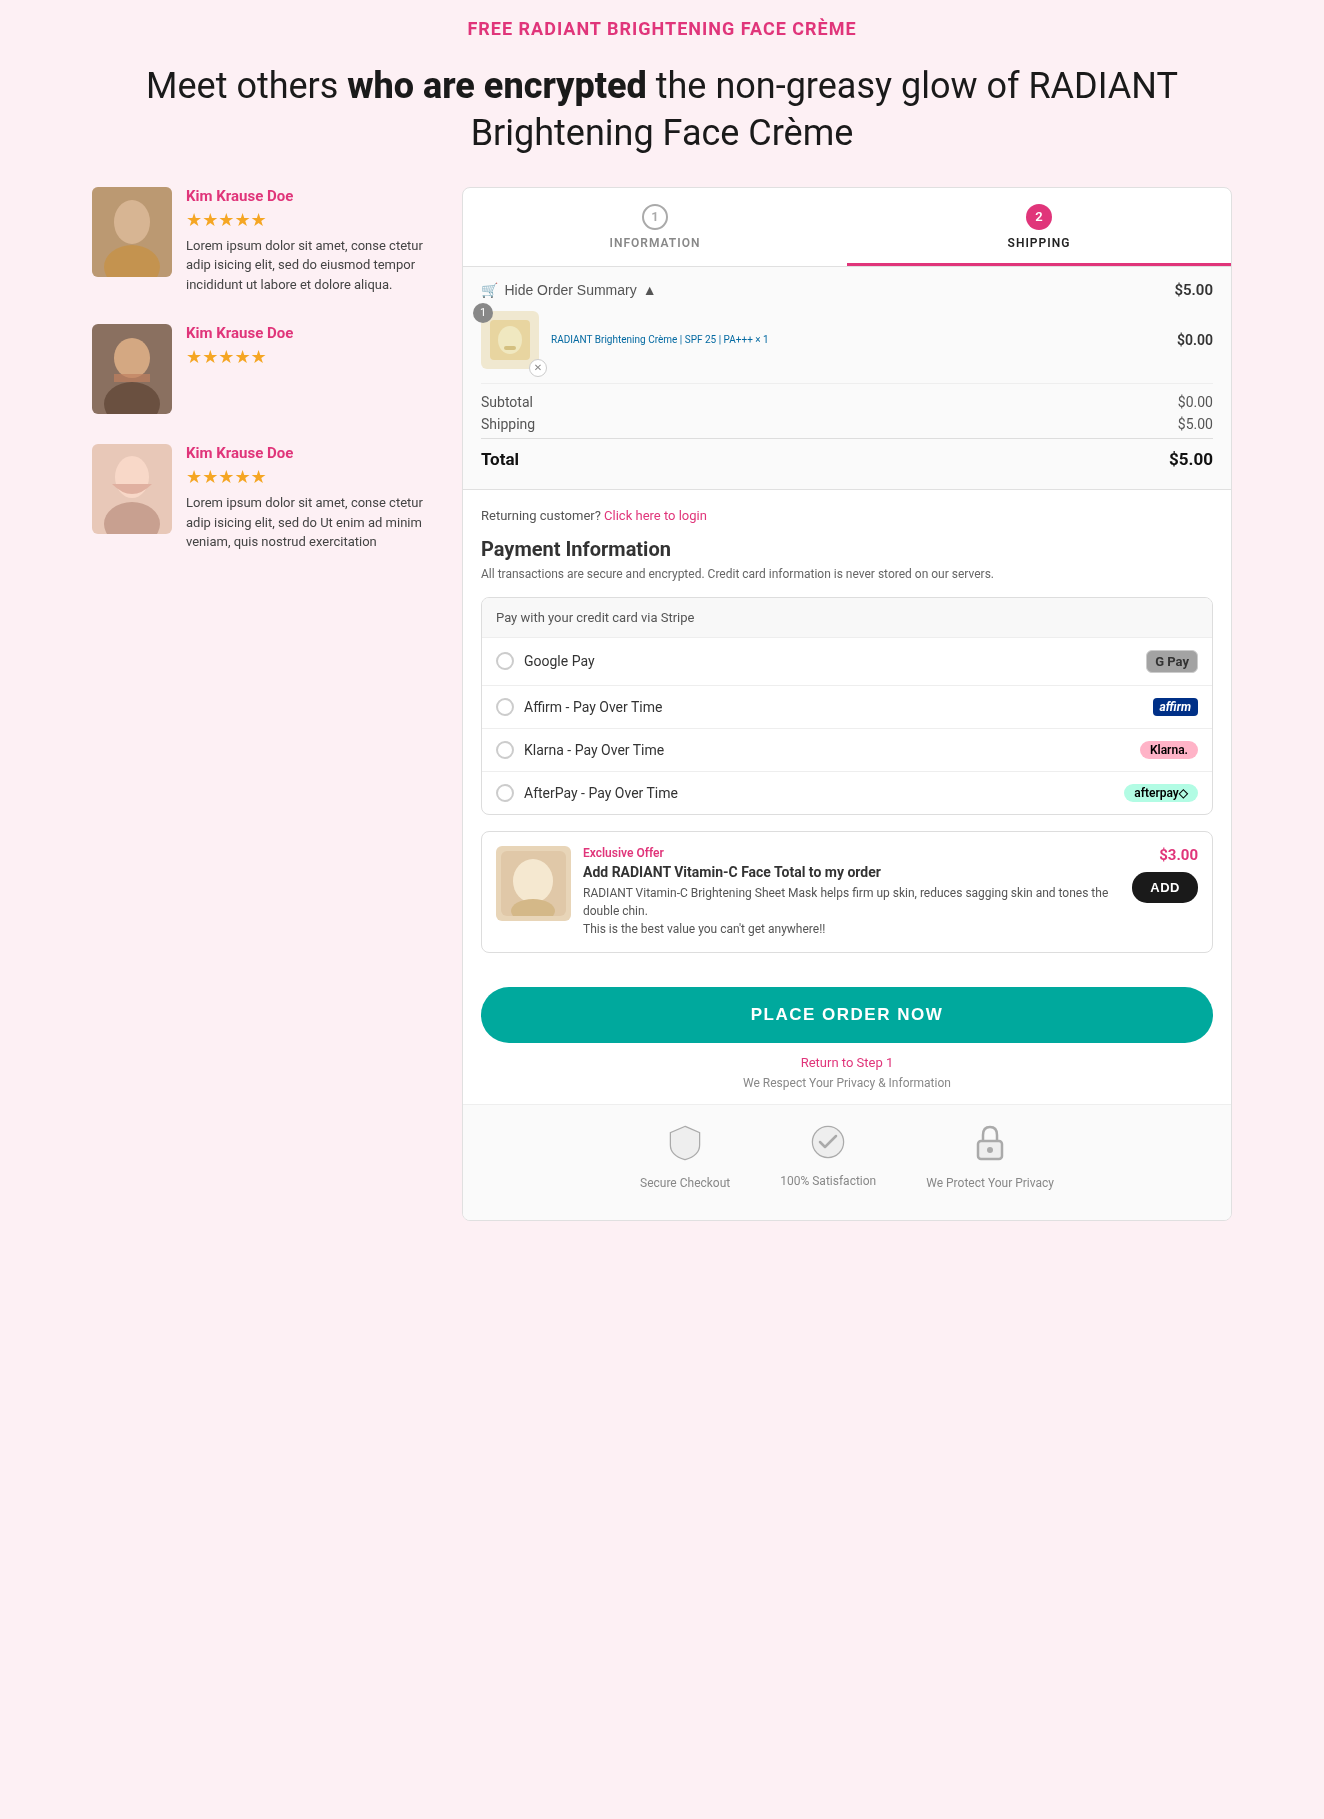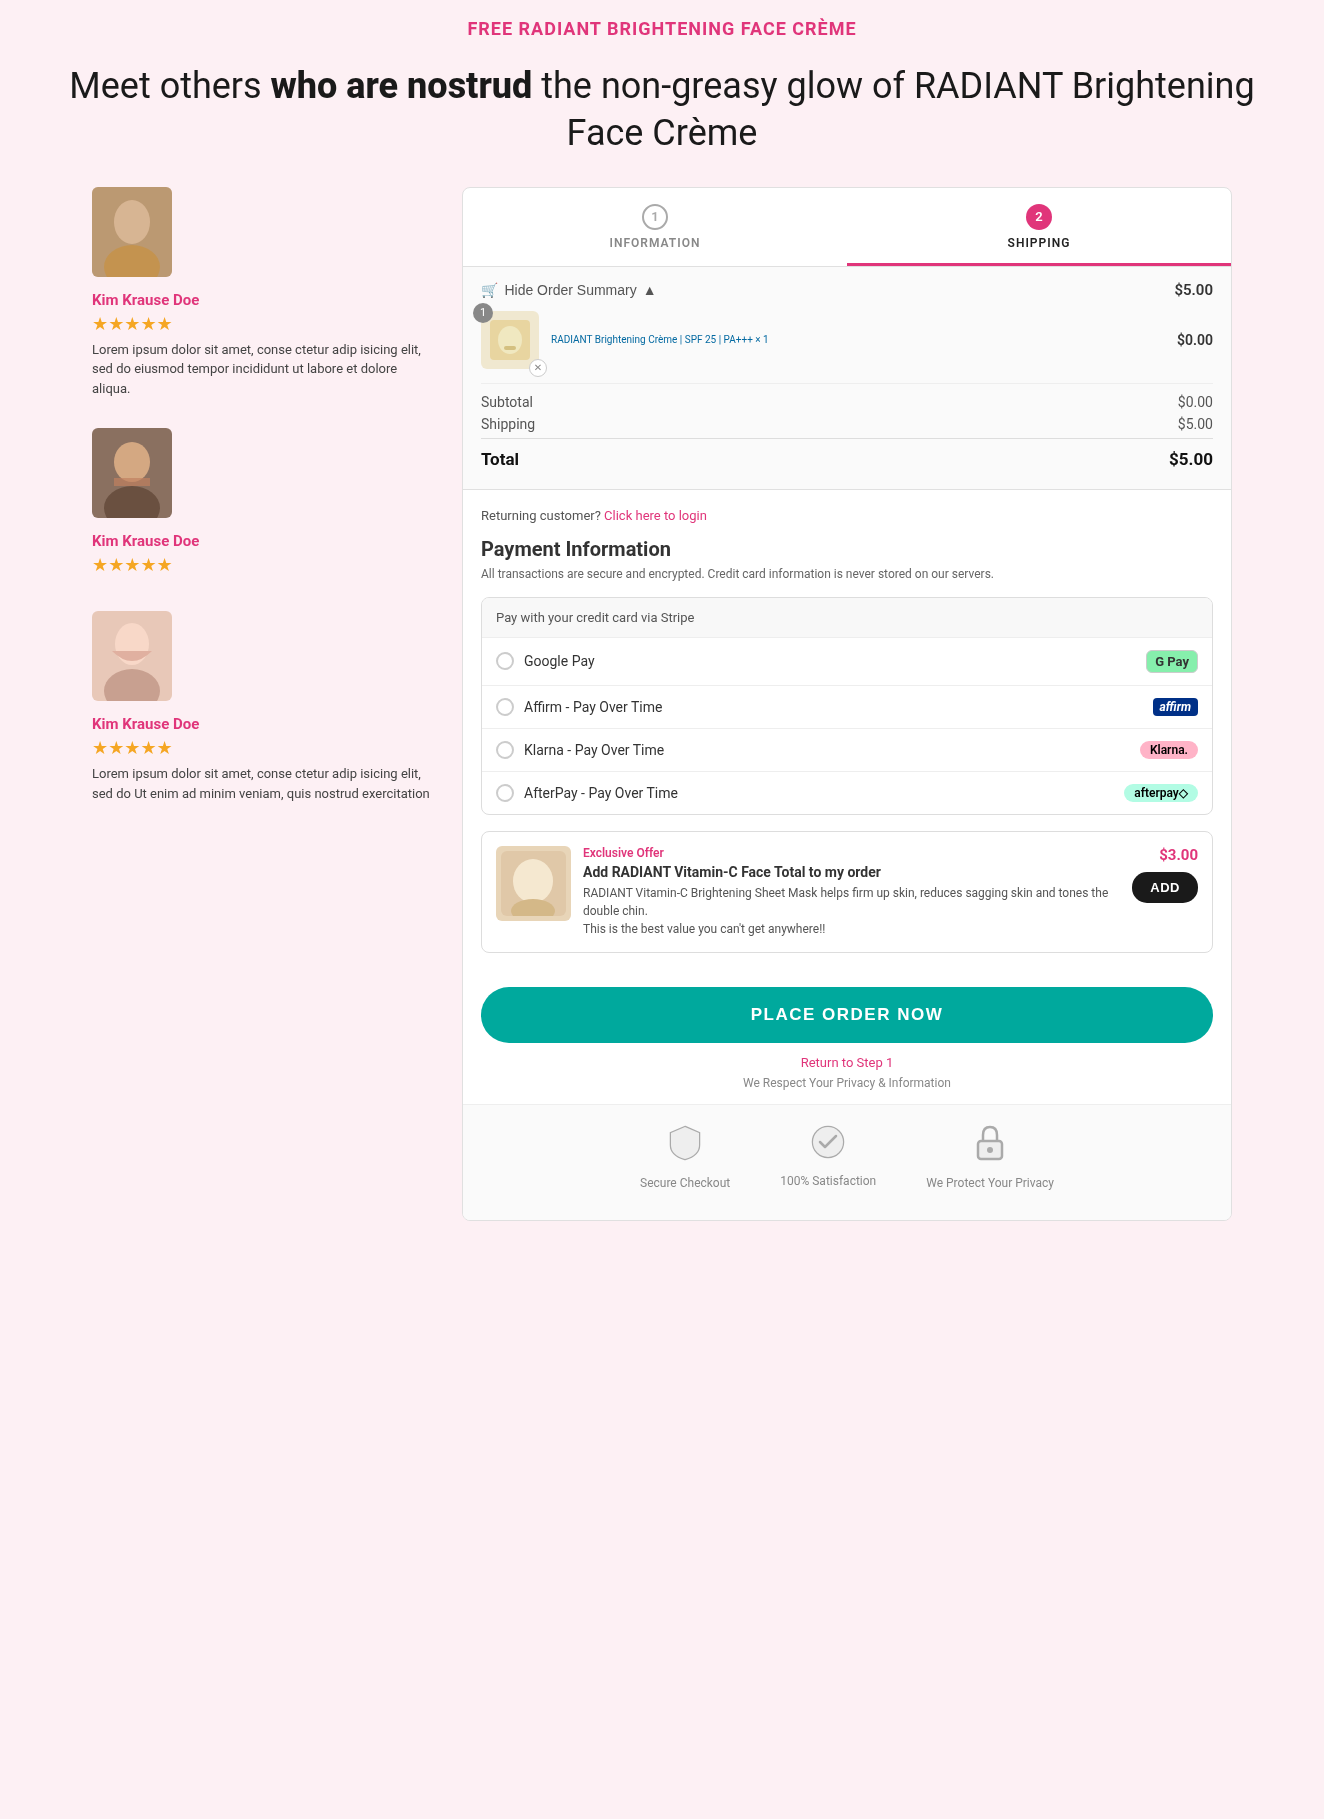--- a/index.html
+++ b/index.html
@@ -49,21 +49,20 @@
     .reviews-col {
       flex: 0 0 340px;
       display: flex;
       flex-direction: column;
       gap: 30px;
     }
     .review-item {
       display: flex;
       gap: 14px;
       align-items: flex-start;
-      flex-direction: column;
     }
     .avatar-placeholder {
       width: 80px;
       height: 90px;
       border-radius: 6px;
       overflow: hidden;
       position: relative;
     }
     .avatar-placeholder svg { width: 100%; height: 100%; }
     .review-content { flex: 1; }
@@ -298,21 +297,21 @@
       border-bottom: 1px solid #eee;
     }
 
     .gpay-badge {
       border: 1px solid #ccc;
       border-radius: 6px;
       padding: 3px 8px;
       font-size: 13px;
       font-weight: 700;
       color: #333;
-      background: #86efac;
+      background: #a3a3a3;
     }
     .affirm-badge {
       background: #003087;
       color: #fff;
       border-radius: 4px;
       padding: 2px 7px;
       font-size: 12px;
       font-style: italic;
       font-weight: 700;
     }
@@ -438,21 +437,21 @@
     }
   </style>
 </head>
 <body>
 
 <div class="top-banner">
   <div class="top-banner-title">FREE RADIANT BRIGHTENING FACE CRÈME</div>
 </div>
 
 <div class="main-headline">
-  Meet others <strong>who are nostrud</strong> the non-greasy glow of RADIANT Brightening Face Crème
+  Meet others <strong>who are encrypted</strong> the non-greasy glow of RADIANT Brightening Face Crème
 </div>
 
 <div class="content-area">
 
   <div class="reviews-col">
 
     <div class="review-item">
       <div class="avatar-placeholder">
         <svg viewBox="0 0 80 90" xmlns="http://www.w3.org/2000/svg">
           <rect width="80" height="90" fill="#c8a882"></rect>

